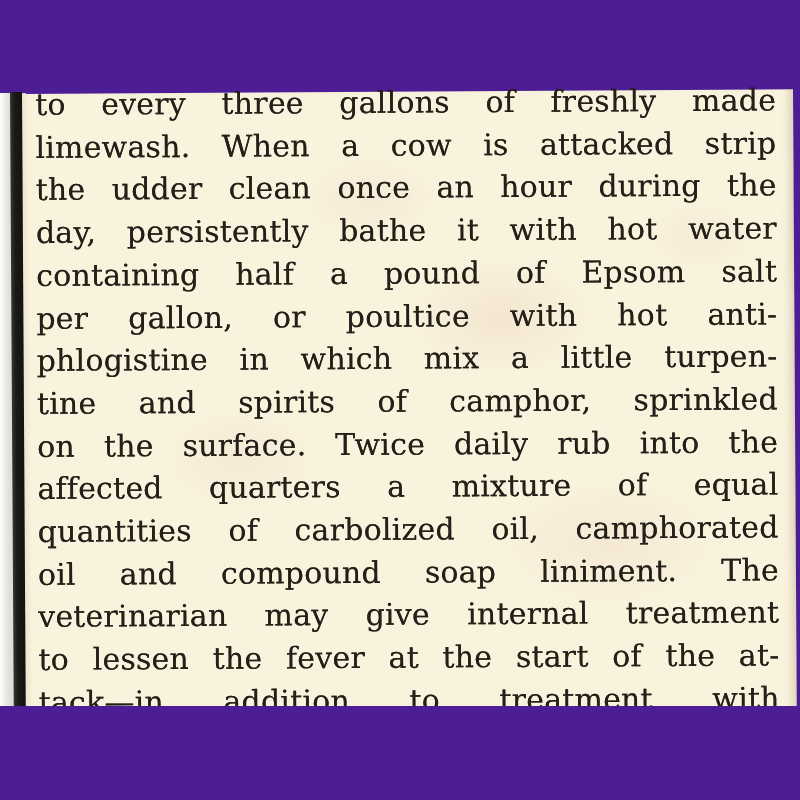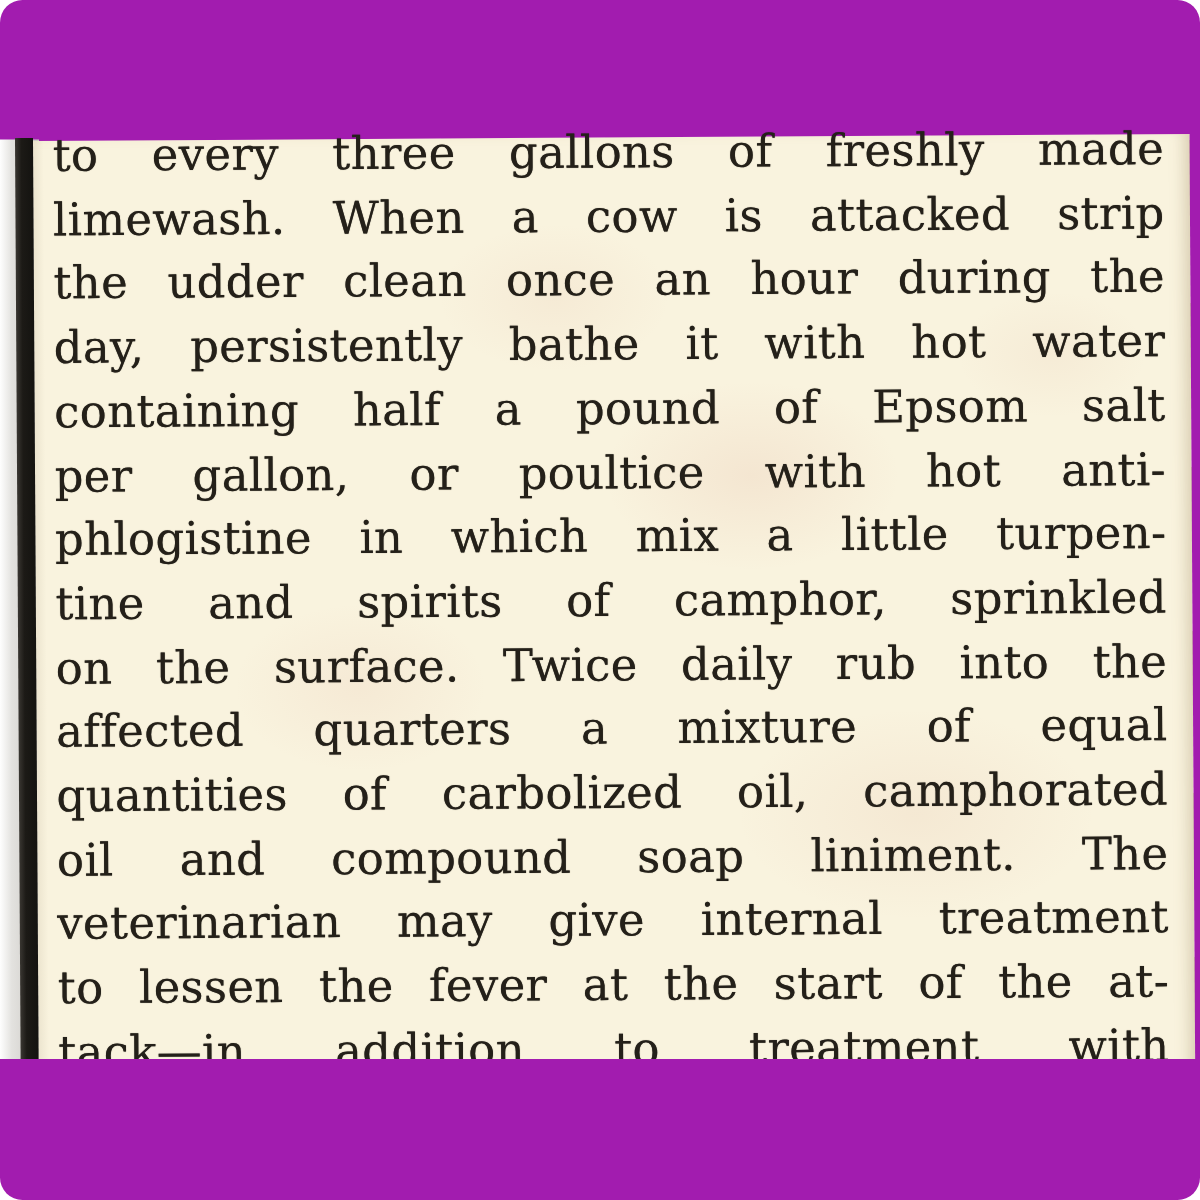--- a/index.html
+++ b/index.html
@@ -8,22 +8,21 @@
     background: #ffffff;
     width: 800px;
     height: 800px;
     overflow: hidden;
     font-family: "DejaVu Serif", "Liberation Serif", serif;
   }
   .stage {
     position: relative;
     width: 800px;
     height: 800px;
-    background: #a21caf;
-    border-radius: 15px;
+    background: #4c1d95;
   }
   
   .scan-clip {
     position: absolute;
     left: 0;
     top: 0;
     width: 800px;
     height: 706px;
     overflow: hidden;
   }

